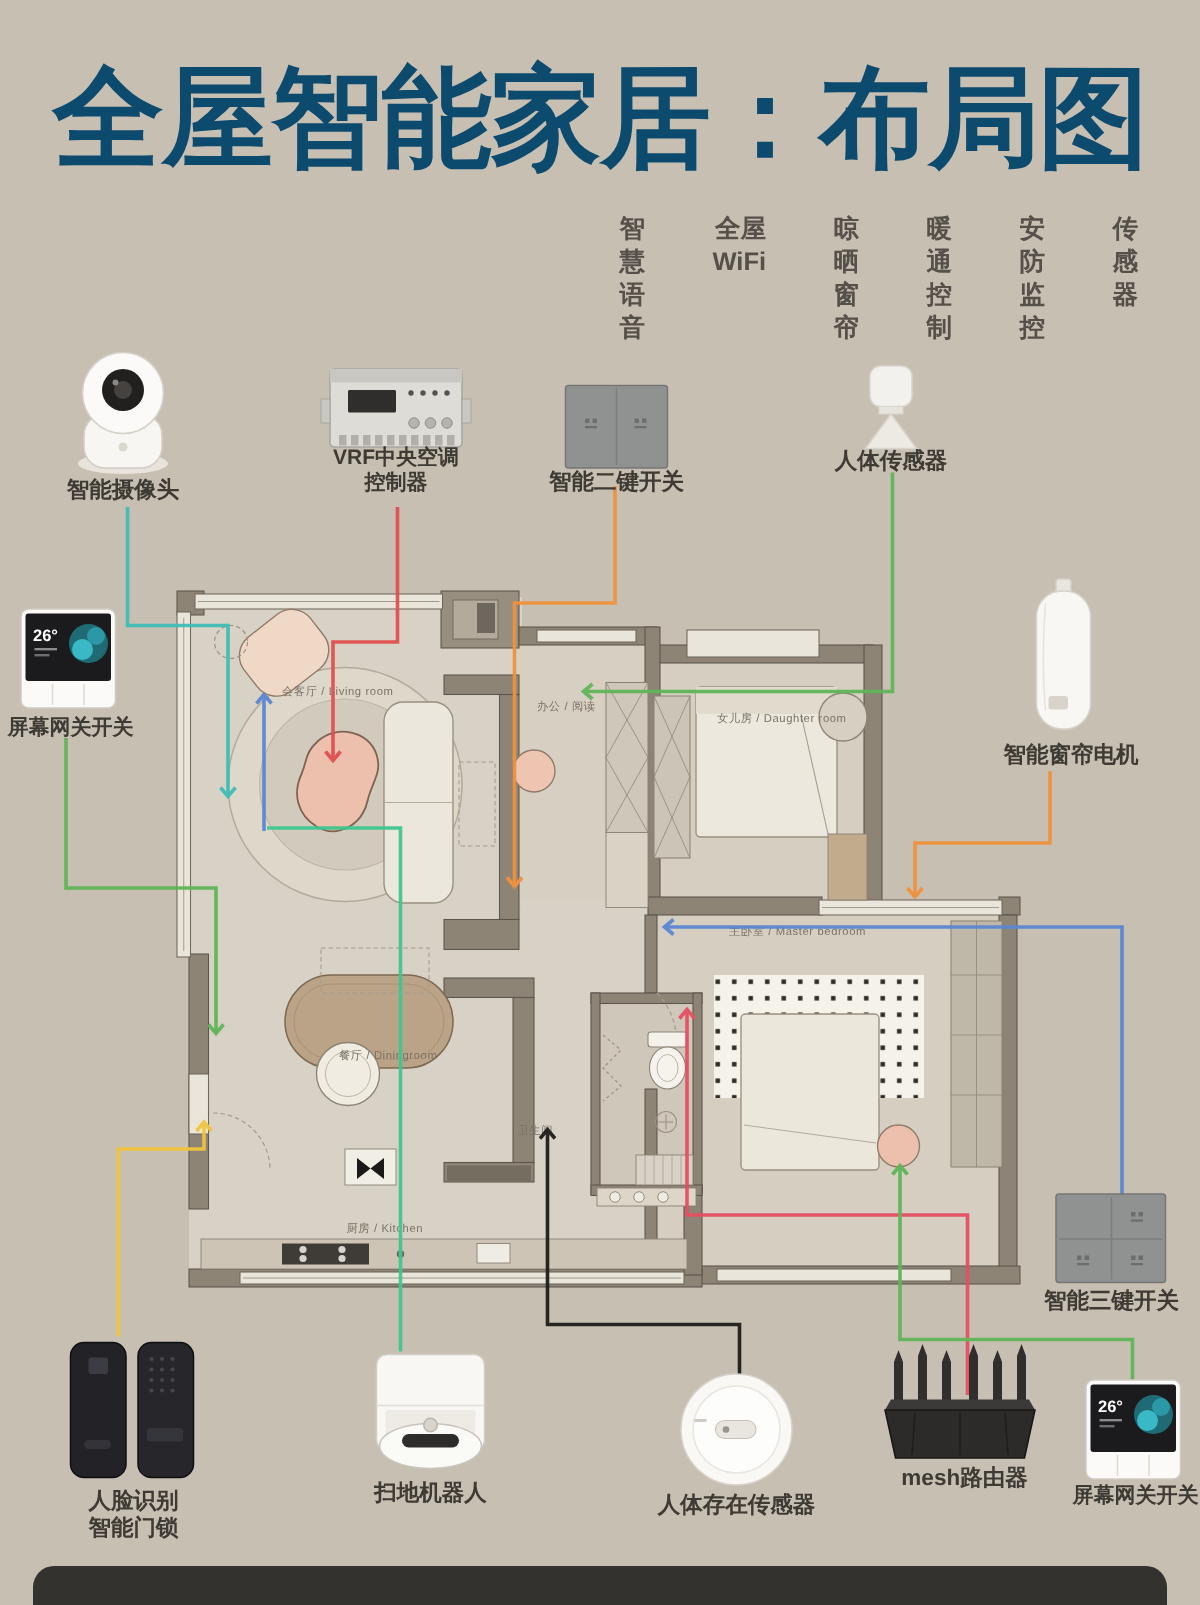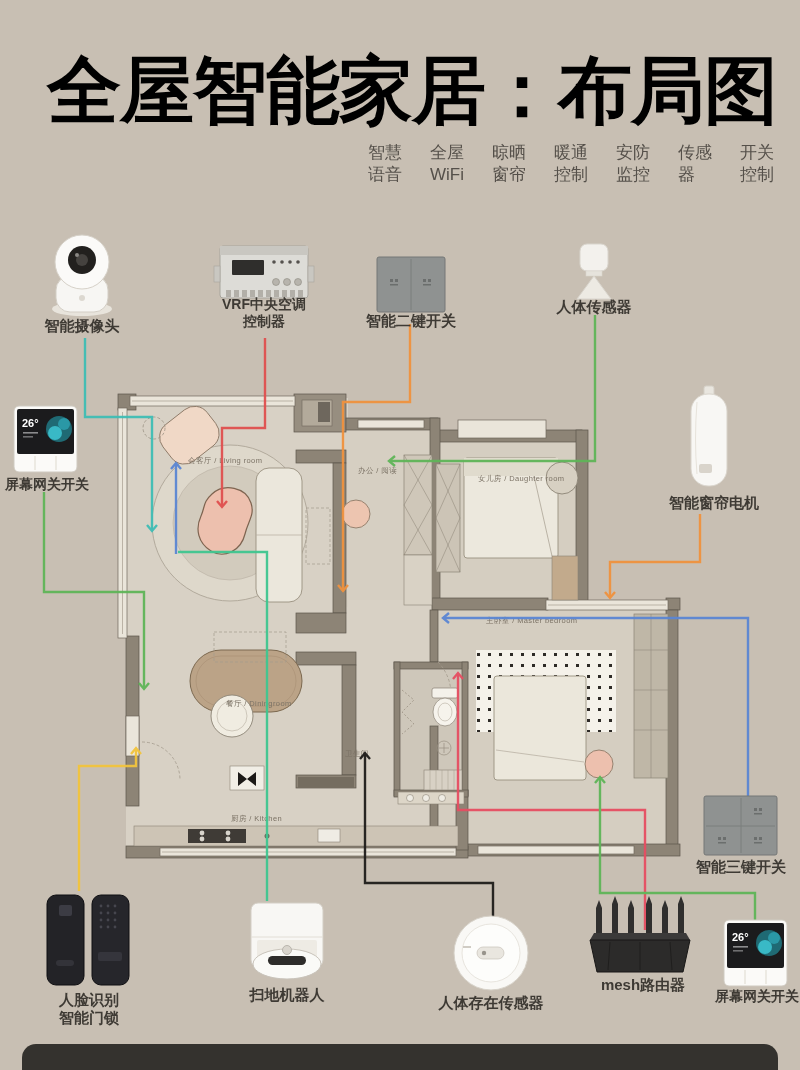--- a/index.html
+++ b/index.html
@@ -3,29 +3,29 @@
 <meta charset="utf-8">
 <style>
   html,body{margin:0;padding:0;background:#8a8276;}
   .poster{
     position:relative;width:800px;height:1070px;margin:0 auto;
     background:#c8bfb3;overflow:hidden;
     font-family:"Liberation Sans","DejaVu Sans",sans-serif;
   }
   .title{
     position:absolute;top:30px;left:50%;transform:translateX(-50%);
-    margin:12px;font-size:74px;font-weight:900;letter-spacing:-1px;
-    color:#000000;white-space:nowrap;
+    margin:0;font-size:74px;font-weight:900;letter-spacing:-1px;
+    color:#0c4a6e;white-space:nowrap;
   }
   .tags{
     position:absolute;top:142px;left:368px;width:406px;
     display:flex;justify-content:space-between;
   }
   .tag{
-    text-align:left;font-size:17px;font-weight:400;color:#55504a;line-height:22px;
+    text-align:right;font-size:17px;font-weight:700;color:#55504a;line-height:22px;margin-left:45px;
   }
   .tag span{display:block;}
   svg text{font-family:"Liberation Sans","DejaVu Sans",sans-serif;}
   .plan-label{font-size:7.5px;fill:#7b7265;letter-spacing:.4px;}
   .dev-label{font-size:15px;fill:#3e3a34;font-weight:600;}
   .dev-label-sm{font-size:14px;fill:#3e3a34;font-weight:600;}
   .bottom-bar{
     position:absolute;left:22px;right:22px;top:1044px;height:26px;
     background:#34322e;border-radius:14px 14px 0 0;
   }

